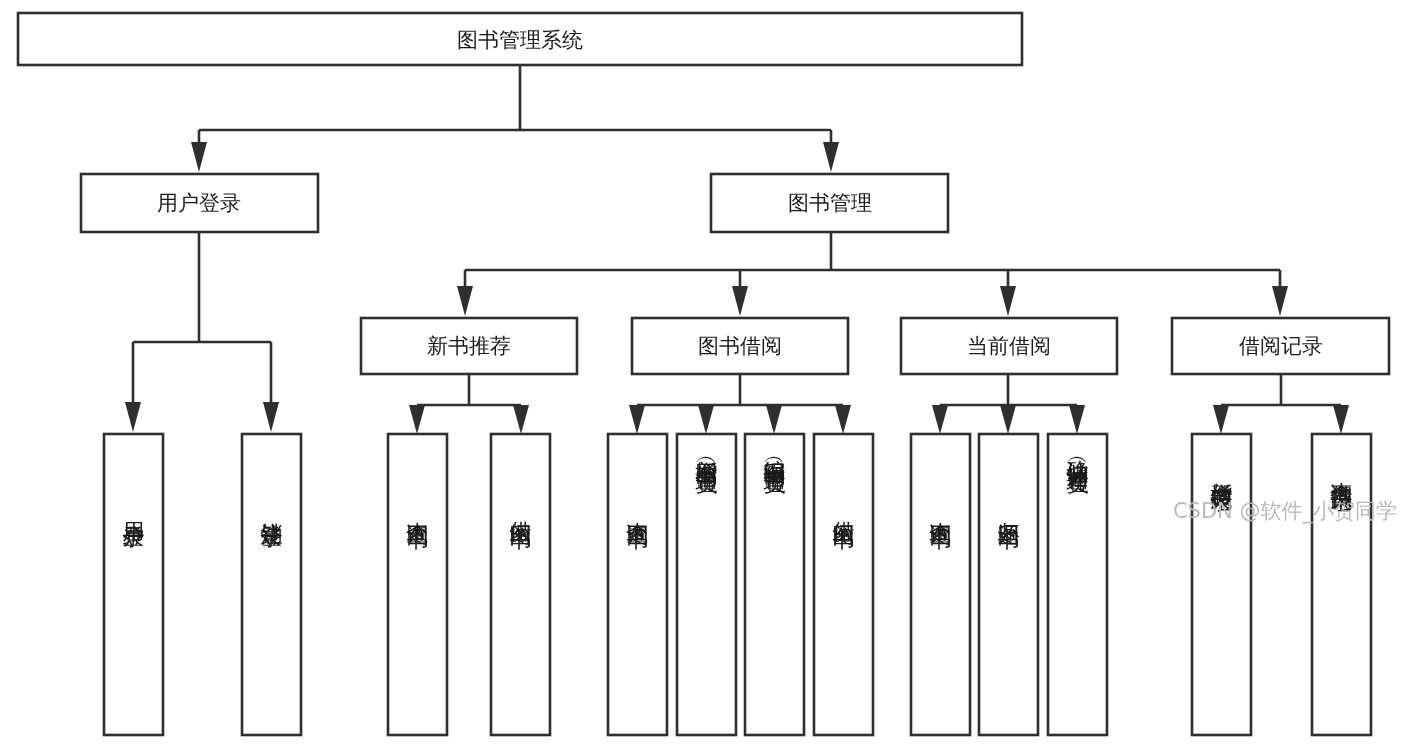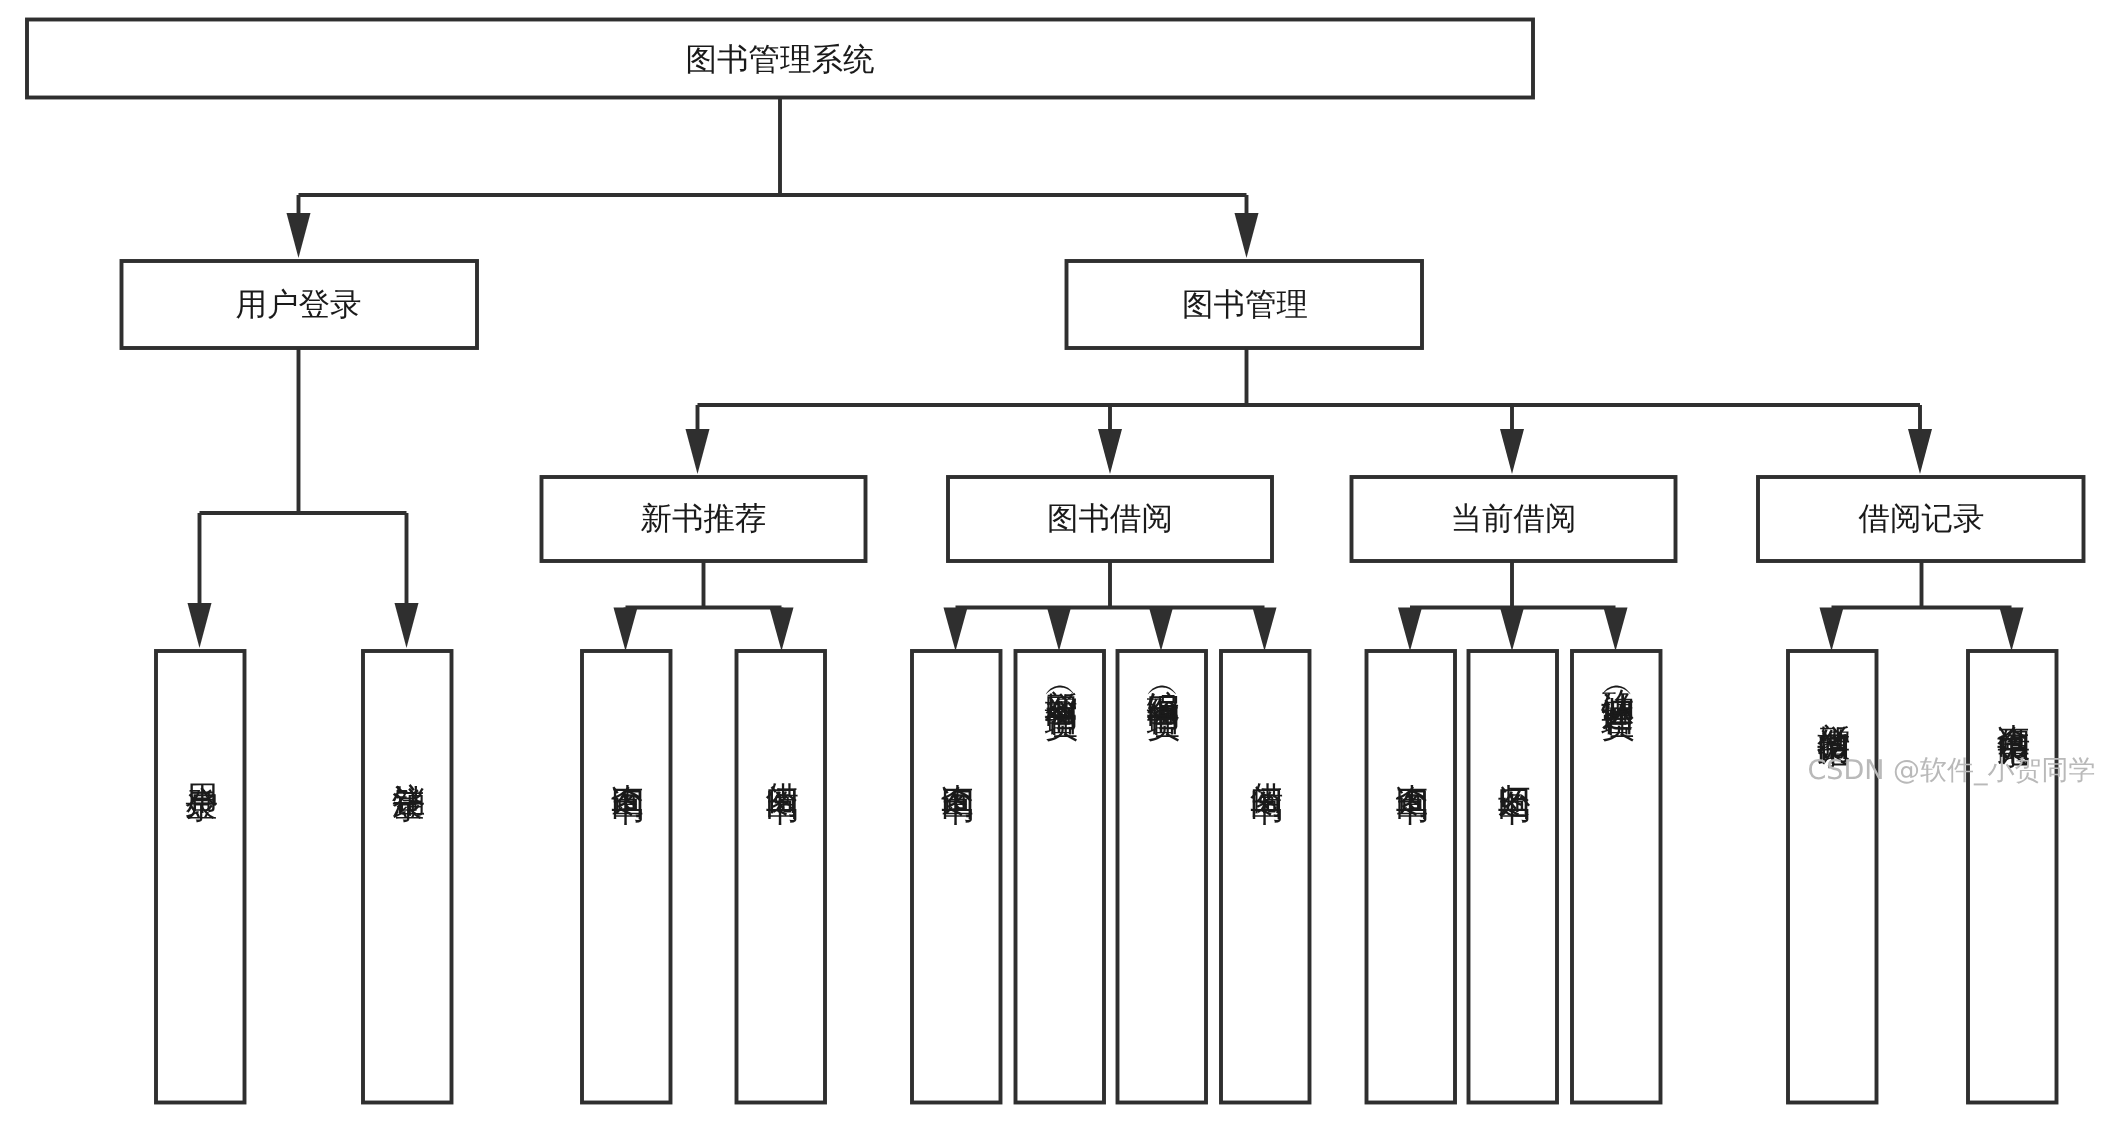--- a/index.html
+++ b/index.html
@@ -63,21 +63,21 @@
     line-height: 1;
     color: #1a1a1a;
     letter-spacing: 2px;
     white-space: nowrap;
   }
   .watermark {
     position: absolute;
     right: 8px;
     bottom: 6px;
     font-family: "DejaVu Sans", "Liberation Sans", sans-serif;
-    font-size: 18px;
+    font-size: 21px;
     color: #b9b9b9;
     white-space: nowrap;
     pointer-events: none;
   }
 </style>
 </head>
 <body>
 
 <div id="diagram-root">
 

